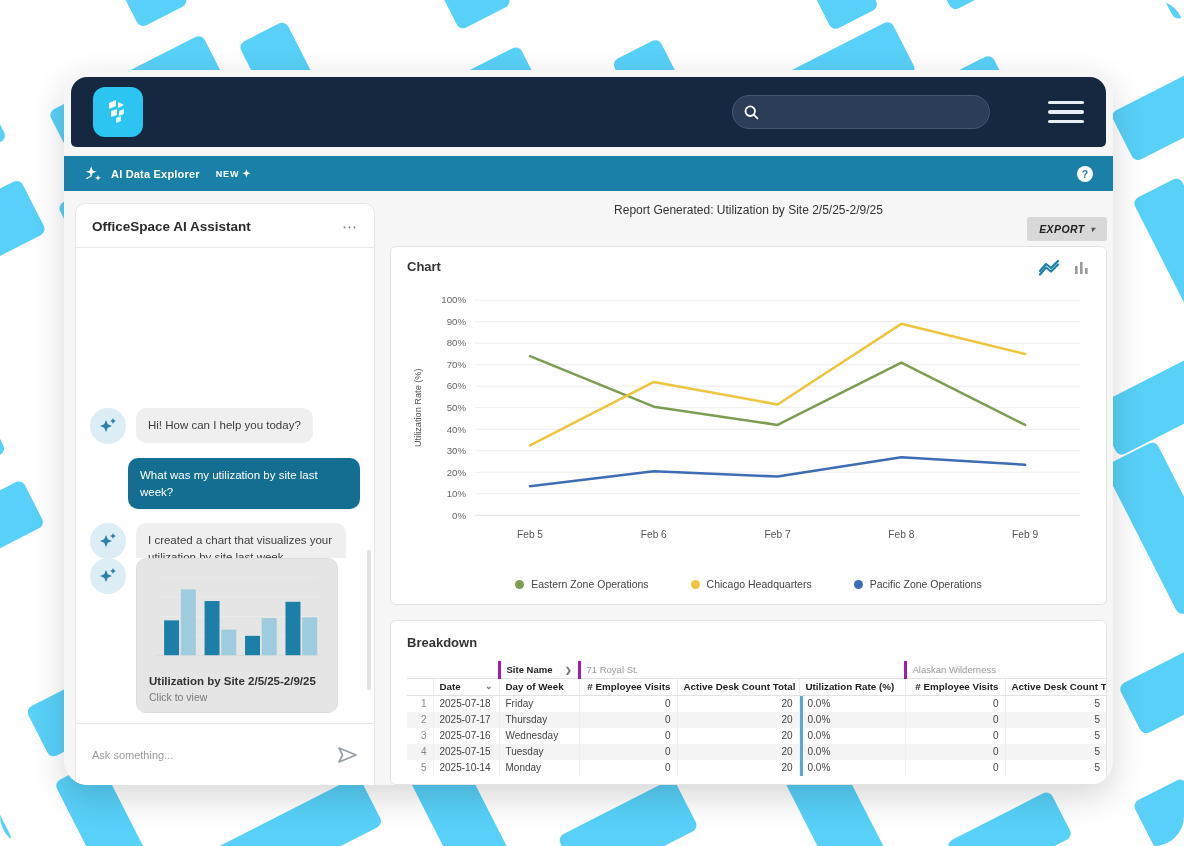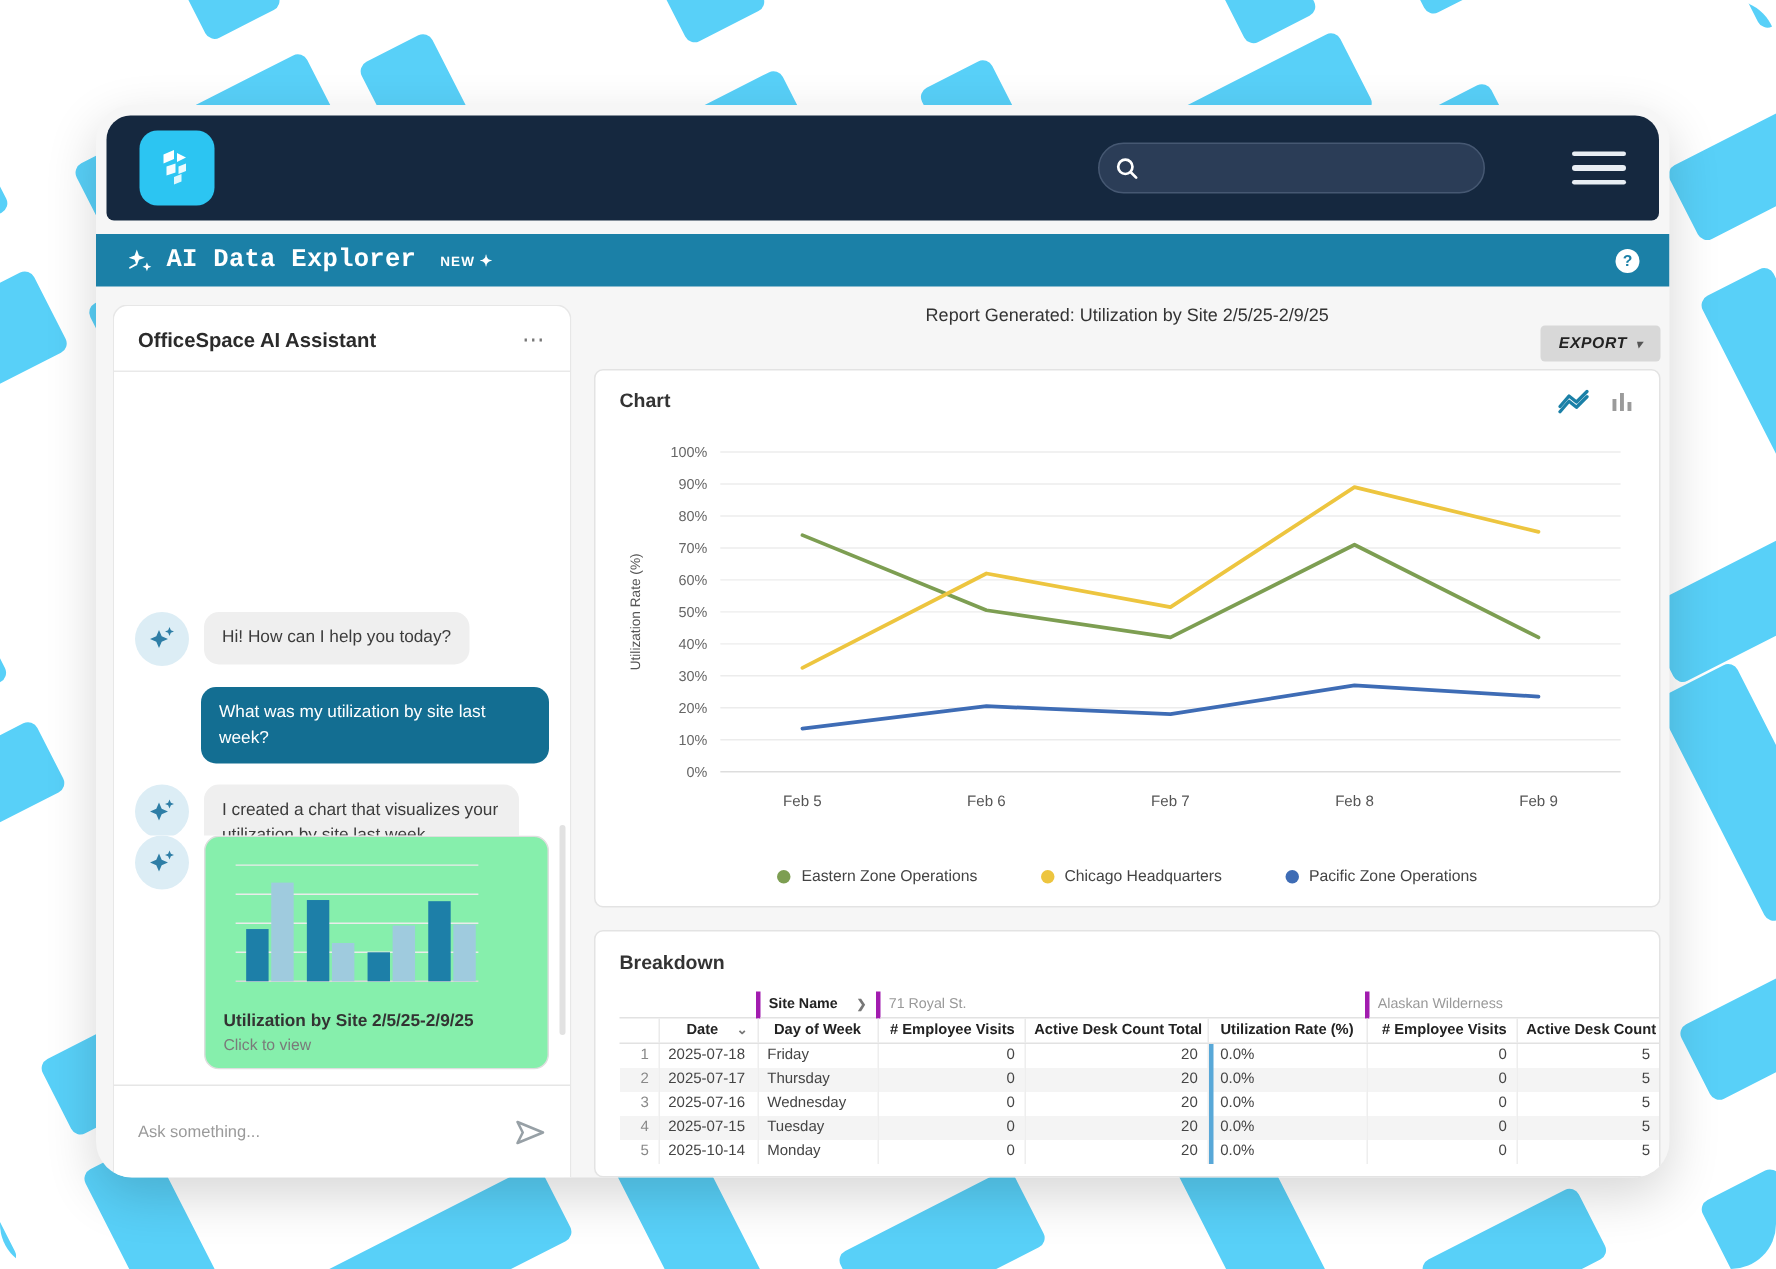--- a/index.html
+++ b/index.html
@@ -17,21 +17,21 @@
   .logo { width:50px; height:50px; border-radius:12px; background:var(--cyan,#2CC5F2);
           display:flex; align-items:center; justify-content:center; }
   .search { margin-left:auto; width:258px; height:34px; border-radius:17px; background:#2b3d57;
             border:1px solid #465872; display:flex; align-items:center; padding:0 10px; margin-right:58px; }
   .search input { background:transparent; border:none; outline:none; color:#dfe8f1; font-size:12px; width:200px; }
   .burger { width:36px; display:flex; flex-direction:column; gap:6px; cursor:pointer; }
   .burger i { display:block; height:3.5px; background:#e8eef4; border-radius:2px; }
 
   .tealbar { margin-top:9px; height:35px; background:var(--teal,#1B80A7); display:flex; align-items:center;
              padding:0 20px; color:#fff; }
-  .tealbar .ttl { font-size:17px; font-weight:bold; margin-left:9px; letter-spacing:.2px;font-family:Liberation Mono, monospace; }
+  .tealbar .ttl { font-size:11px; font-weight:bold; margin-left:9px; letter-spacing:.2px; }
   .newbadge { margin-left:16px; font-size:9px; font-weight:bold; letter-spacing:.8px; display:flex; align-items:center; gap:3px; }
   .newbadge .spark { font-size:10px; }
   .help { margin-left:auto; width:16px; height:16px; border-radius:50%; background:#fff; color:var(--teal,#1B80A7);
           font-size:10.5px; font-weight:bold; display:flex; align-items:center; justify-content:center; cursor:pointer; }
 
   .body-row { flex:1; display:flex; gap:15px; padding:12px 6px 0 11px; min-height:0; }
 
   
   .chat { flex:0 0 300px; background:#fff; border:1px solid #e7e7e7; border-bottom:none;
           border-radius:10px 10px 0 0; display:flex; flex-direction:column; position:relative; }
@@ -41,21 +41,21 @@
   .chat-body { flex:1; padding:14px 14px 0; overflow:hidden; }
   .msg-row { display:flex; align-items:flex-start; margin-bottom:14px; }
   .msg-row.first { margin-top:146px; }
   .msg-row.user { justify-content:flex-end; }
   .avatar { width:36px; height:36px; border-radius:50%; background:#dcedf5; flex:0 0 36px;
             display:flex; align-items:center; justify-content:center; margin-right:10px; }
   .bubble { font-size:11.5px; line-height:1.45; padding:9px 12px; border-radius:10px; max-width:210px; }
   .bubble.assistant { background:#efefef; color:#3c3c3c; }
   .bubble.user { background:var(--userbubble,#136E92); color:#fff; max-width:232px; }
   .card-row { display:flex; align-items:flex-start; }
-  .chart-card { background:#86efac; border:1px solid #dedede; border-radius:10px; padding:10px 12px 9px; width:230px; cursor:pointer; }
+  .chart-card { background:#e5e5e5; border:1px solid #dedede; border-radius:10px; padding:10px 12px 9px; width:202px; cursor:pointer; }
   .chart-card .ct { font-size:11.5px; font-weight:bold; color:#333; margin-top:7px; }
   .chart-card .cs { font-size:10.5px; color:#7a7a7a; margin-top:4px; }
   .chat-input { border-top:1px solid #e6e6e6; margin-top:10px; height:62px; display:flex; align-items:center; padding:0 16px; }
   .chat-input input { border:none; outline:none; font-size:11px; color:#444; flex:1; background:transparent; }
   .chat-input input::placeholder { color:#9a9a9a; }
   .send { cursor:pointer; display:flex; }
   .chat-scroll { position:absolute; right:3px; bottom:95px; width:4px; height:140px; background:#e2e2e2; border-radius:2px; }
 
   
   .main { flex:1; display:flex; flex-direction:column; min-width:0; }
@@ -76,21 +76,21 @@
   .legend .li { display:flex; align-items:center; gap:7px; font-size:10.5px; color:#444; }
   .legend .dot { width:9px; height:9px; border-radius:50%; }
 
   .breakdown-panel { margin-top:15px; flex:1; padding:12px 0 0 16px; overflow:hidden; }
   .breakdown-panel .pt { font-size:13px; font-weight:bold; color:#333; }
   table.bd { border-collapse:collapse; width:100%; margin-top:10px; table-layout:fixed; font-size:10px; color:#444; }
   table.bd td, table.bd th { padding:2.5px 6px; white-space:nowrap; overflow:hidden; }
   tr.grp td { color:#999; font-size:9.5px; border-bottom:none; padding-bottom:3px; }
   tr.grp td.sitename { color:#222; font-weight:bold; }
   tr.grp td.vline { border-left:3px solid #a21caf; }
-  tr.hdr th { text-align:center; font-size:9.8px; color:#222; border-top:1px solid #e2e2e2; border-bottom:1px solid #e2e2e2;
+  tr.hdr th { text-align:left; font-size:9.8px; color:#222; border-top:1px solid #e2e2e2; border-bottom:1px solid #e2e2e2;
               border-left:1px solid #eaeaea; }
   tr.hdr th:first-child { border-left:none; }
   tr.hdr th.num, td.num { text-align:right; }
   tbody td { border-left:1px solid #eee; }
   tbody td:first-child { border-left:none; color:#888; text-align:right; }
   tbody tr.alt { background:#f4f4f4; }
   .util { display:flex; align-items:center; }
   .util i { width:3px; align-self:stretch; background:#58a8d8; margin:-2.5px 5px -2.5px -6px; }
   .caret { font-size:8px; color:#555; }
   .sortc { color:#777; font-size:9px; float:right; }

